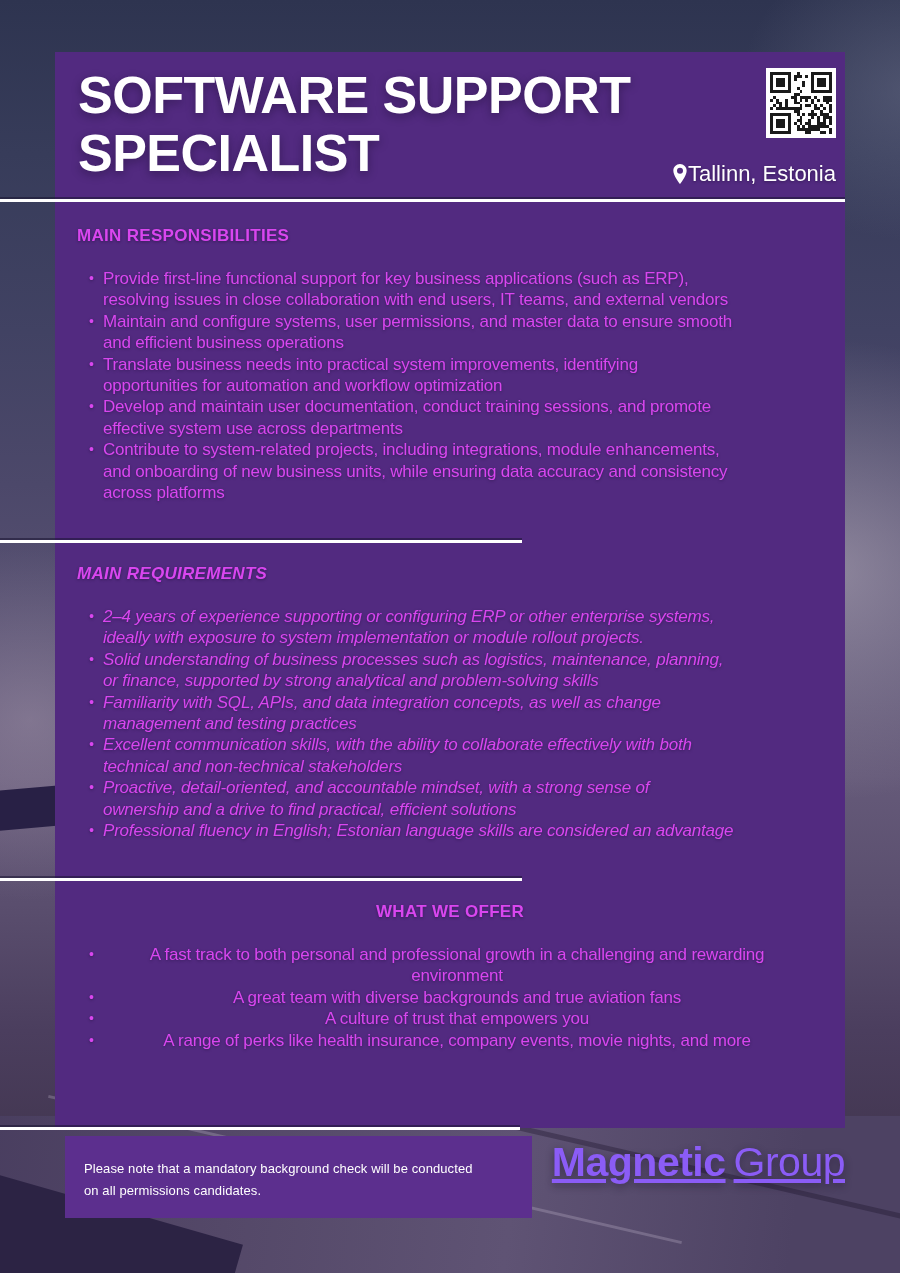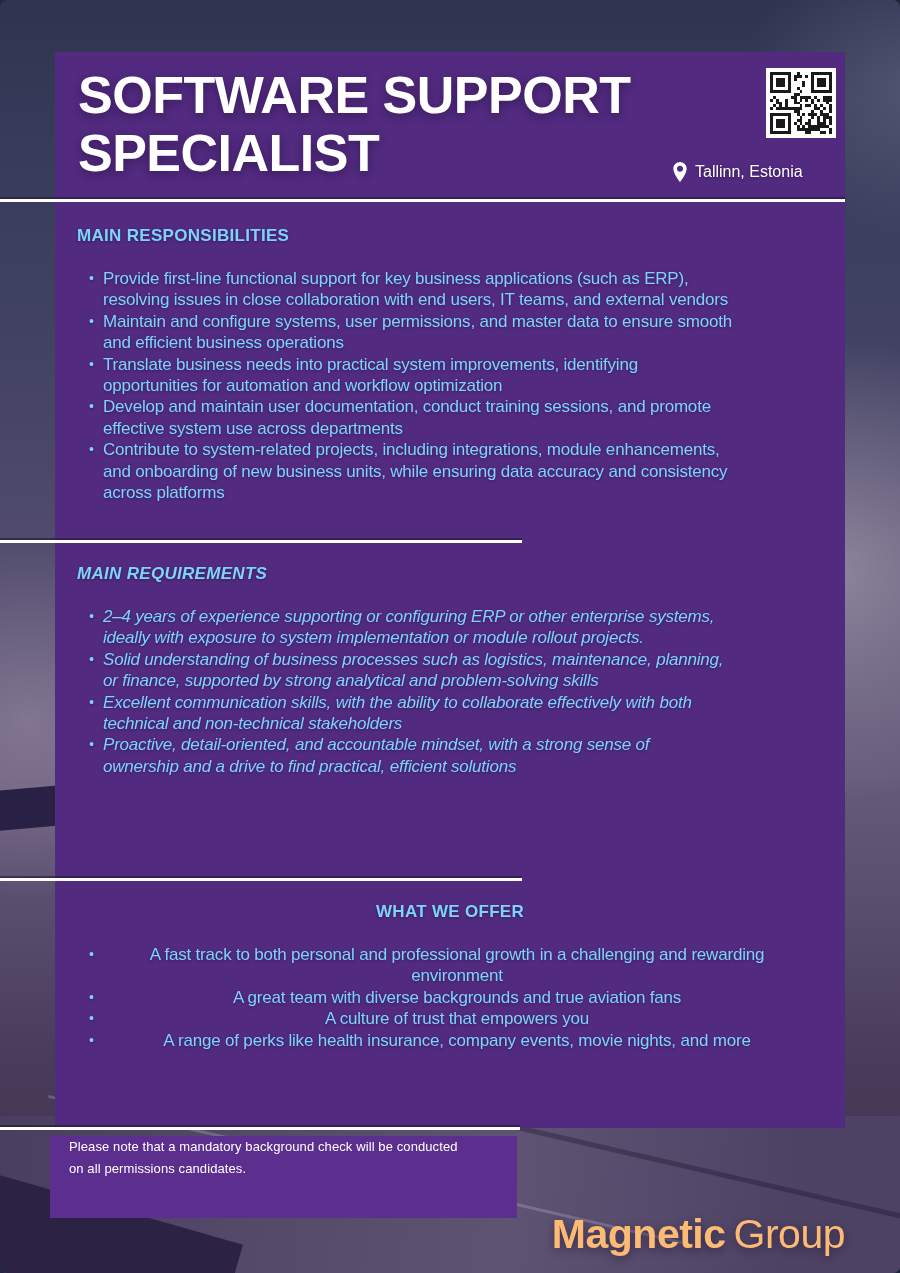--- a/index.html
+++ b/index.html
@@ -1,18 +1,18 @@
 <!DOCTYPE html>
 <html style="--panel: #522a80; --footer-box: #5c2f8e; --text: #ffffff;"><head>
 <meta charset="utf-8">
 <style>
   html,body{margin:0;padding:0;background:#20253c;}
   .poster{
     position:relative;width:900px;height:1273px;overflow:hidden;
-    font-family:"Liberation Sans",sans-serif;color:#fff;border-radius:7px;
+    font-family:"Liberation Sans",sans-serif;color:#fff;
   }
   
   .bg{position:absolute;inset:0;z-index:0;}
   .bg-grad{position:absolute;inset:0;
     background:linear-gradient(180deg,#2e3450 0%,#373c5a 12%,#414263 26%,#4c486a 38%,#585172 50%,#655a79 61%,#5a4e6e 71%,#4b3e5e 81%,#423650 91%,#3a2f4b 100%);}
   .bg-glow-tr{position:absolute;left:740px;top:-60px;width:340px;height:300px;
     background:radial-gradient(closest-side,rgba(112,117,142,.45),rgba(112,117,142,0));}
   .bg-glow-r{position:absolute;left:560px;top:340px;width:540px;height:460px;
     background:radial-gradient(closest-side,rgba(198,188,200,.5),rgba(198,188,200,0));}
   .bg-glow-l{position:absolute;left:-170px;top:540px;width:400px;height:360px;
@@ -26,49 +26,49 @@
 
   
   .panel{position:absolute;left:55px;top:52px;width:790px;height:1076px;z-index:1;
     background:var(--panel,#522a80);}
   .title{position:absolute;left:78px;top:66px;z-index:3;margin:0;
     font-size:52px;line-height:58px;font-weight:800;letter-spacing:-0.5px;
     white-space:pre-line;color:#fff;text-shadow:0 3px 10px rgba(15,8,30,.38);}
   .qr{position:absolute;left:766px;top:68px;width:70px;height:70px;z-index:3;
     background:#fff;padding:4px;box-sizing:border-box;}
   .qr svg{display:block;width:62px;height:62px;}
-  .location{position:absolute;left:672px;top:161px;z-index:3;display:flex;align-items:center;gap:7px;
-    font-size:16px;color:#fff;text-shadow:0 1px 3px rgba(15,8,30,.4);}
+  .location{position:absolute;left:672px;top:161px;z-index:3;display:flex;align-items:center;
+    font-size:22px;color:#fff;text-shadow:0 1px 3px rgba(15,8,30,.4);}
   .location svg{display:block;}
 
   
   .rule{position:absolute;z-index:2;background:#fff;box-shadow:0 -2px 0 rgba(25,20,50,.55);}
   .rule-header{left:0;top:199px;width:845px;height:3px;}
   .rule-1{left:0;top:540px;width:522px;height:3px;}
   .rule-2{left:0;top:878px;width:522px;height:3px;}
   .rule-footer{left:0;top:1127px;width:520px;height:3px;}
 
   
-  .section{position:absolute;left:77px;width:746px;z-index:3;color:#7dd3fc;}
+  .section{position:absolute;left:77px;width:746px;z-index:3;color:#d946ef;}
   .sec-0{top:226px;} .sec-1{top:564px;font-style:italic;} .sec-2{top:902px;text-align:center;}
   .section h2{margin:0 0 22px;font-size:17px;line-height:20px;font-weight:700;letter-spacing:.3px;
     text-shadow:0 1px 3px rgba(15,8,30,.4);}
   .section ul{margin:12px;padding:0;list-style:none;font-size:17px;line-height:21.4px;letter-spacing:-0.2px;
     text-shadow:0 1px 3px rgba(15,8,30,.35);}
   .section li{position:relative;padding-left:14px;white-space:pre-line;}
   .section li::before{content:"•";position:absolute;left:0;top:0;font-size:14px;line-height:21.4px;}
 
   
-  .footer-box{position:absolute;left:50px;top:1136px;width:467px;height:82px;z-index:3;
-    background:var(--footer-box,#5c2f8e);box-sizing:border-box;padding:4px 16px 0 19px;}
+  .footer-box{position:absolute;left:65px;top:1136px;width:467px;height:82px;z-index:3;
+    background:var(--footer-box,#5c2f8e);box-sizing:border-box;padding:26px 16px 0 19px;}
   .footer-box p{margin:0 0 9px;font-size:13px;line-height:13px;letter-spacing:.1px;color:#fff;}
   .footer-box strong{font-weight:700;}
 
-  .logo{position:absolute;right:55px;top:1212px;z-index:3;font-size:41px;line-height:44px;
-    color:#fdba74;letter-spacing:-0.5px;text-shadow:0 3px 8px rgba(20,10,35,.45);white-space:nowrap;}
+  .logo{position:absolute;right:55px;top:1140px;z-index:3;font-size:41px;line-height:44px;
+    color:#8b5cf6;letter-spacing:-0.5px;text-shadow:0 3px 8px rgba(20,10,35,.45);white-space:nowrap;text-decoration:underline;}
   .logo .m{font-weight:800;}
   .logo .g{font-weight:400;margin-left:8px;}
 </style>
 </head>
 <body>
 
 <div class="poster">
 
   <div class="bg">
     <div class="bg-grad"></div>
@@ -251,24 +251,27 @@
       </ul>
   </section>
 
   <section class="section sec-1">
     <h2>MAIN REQUIREMENTS</h2>
     <ul>
         <li>2–4 years of experience supporting or configuring ERP or other enterprise systems,
 ideally with exposure to system implementation or module rollout projects.</li>
         <li>Solid understanding of business processes such as logistics, maintenance, planning,
 or finance, supported by strong analytical and problem-solving skills</li>
+        <li>Familiarity with SQL, APIs, and data integration concepts, as well as change
+management and testing practices</li>
         <li>Excellent communication skills, with the ability to collaborate effectively with both
 technical and non-technical stakeholders</li>
         <li>Proactive, detail-oriented, and accountable mindset, with a strong sense of
 ownership and a drive to find practical, efficient solutions</li>
+        <li>Professional fluency in English; Estonian language skills are considered an advantage</li>
       </ul>
   </section>
 
   <section class="section sec-2">
     <h2>WHAT WE OFFER</h2>
     <ul>
         <li>A fast track to both personal and professional growth in a challenging and rewarding
 environment</li>
         <li>A great team with diverse backgrounds and true aviation fans</li>
         <li>A culture of trust that empowers you</li>

